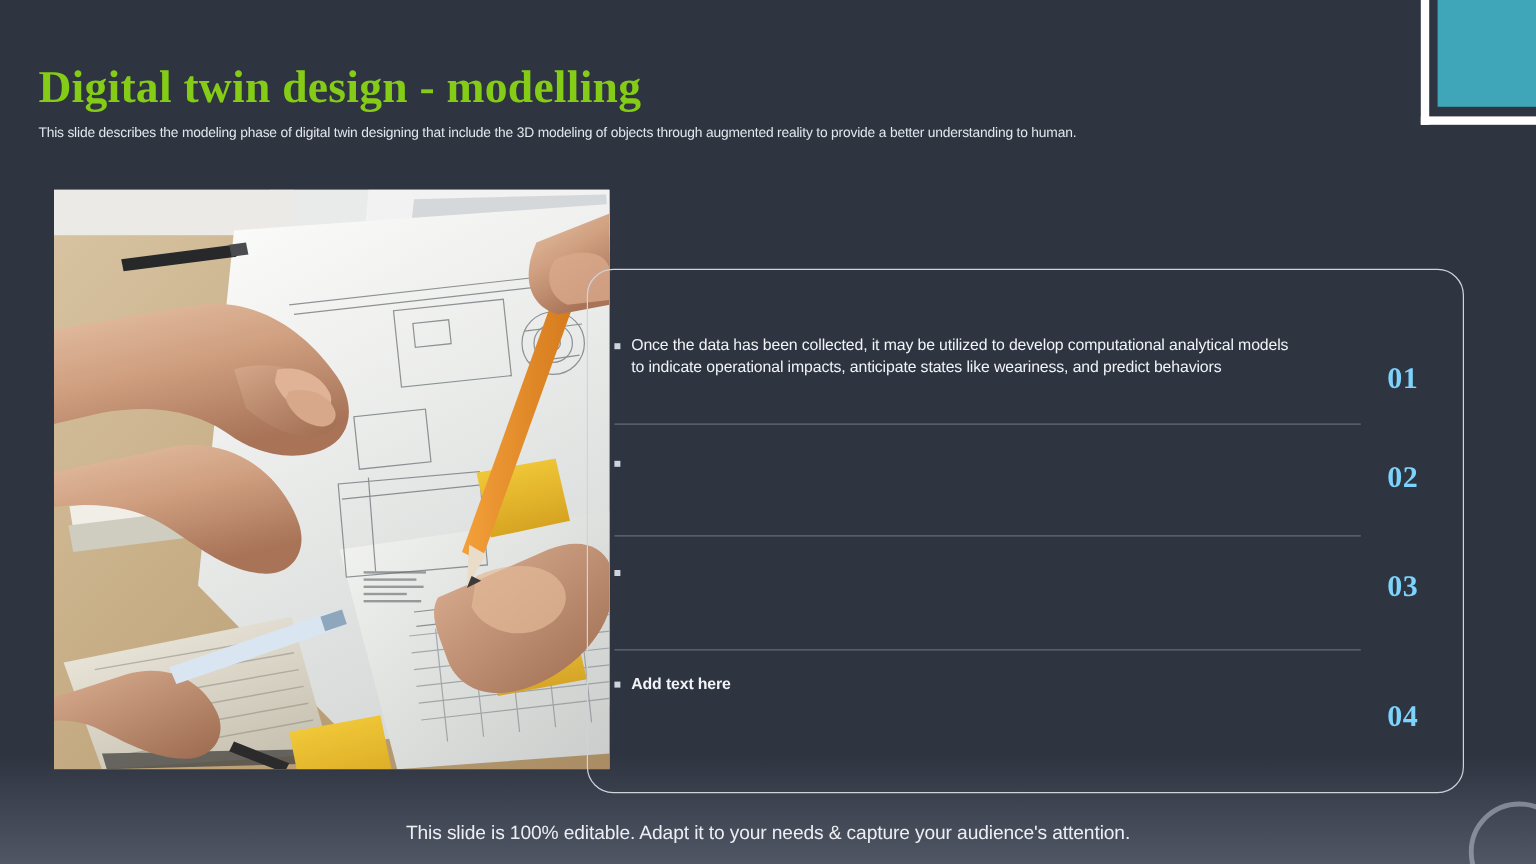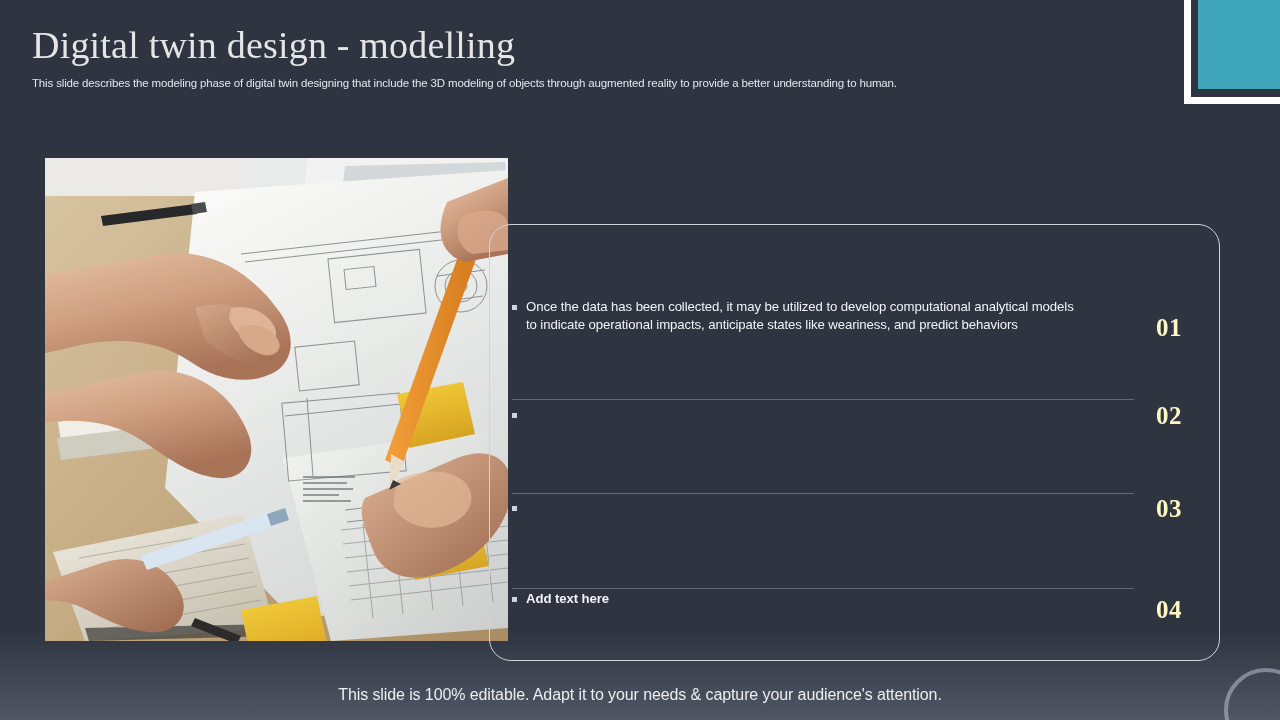--- a/index.html
+++ b/index.html
@@ -35,22 +35,22 @@
     position:absolute; right:-28px; bottom:-32px;
     width:84px; height:84px; border-radius:50%;
     border:4px solid rgba(185,192,207,.55);
     z-index:2;
   }
 
   
   .header{ position:absolute; top:24px; left:32px; right:120px; z-index:5; }
   .slide-title{
     font-family:"Liberation Serif", serif;
-    font-size:38px; font-weight:400; color:#e5e5e5;
-    letter-spacing:.2px; line-height:1.15;
+    font-size:38px; font-weight:700; color:#84cc16;
+    letter-spacing:.2px; line-height:1.15;margin-top:28px;
   }
   .slide-subtitle{
     margin-top:9px;
     font-size:11.5px; color:#e3e6ec; font-weight:400;
     letter-spacing:-.15px;
   }
 
   
   .photo{
     position:absolute; left:45px; top:158px;
@@ -64,21 +64,21 @@
   .panel{
     position:absolute; left:489px; top:224px;
     width:731px; height:437px;
     border:1.6px solid #cfd3da; border-radius:22px;
     z-index:5;
     padding:18px 0 0 0;
   }
   .rows{ position:relative; height:100%; }
   .row{
     position:relative;
-    display:flex; align-items:center;
+    display:flex; align-items:flex-start;
     padding:0 14px 0 22px;
     height:98px;
   }
   .row + .row{ }
   .row-line{
     position:absolute; left:22px; right:85px;
     border-top:1px solid rgba(190,197,210,.38);
   }
   .bullet-wrap{
     flex:1 1 auto;
@@ -91,21 +91,21 @@
     margin-top:7px;
   }
   .row-text{
     font-size:13.2px; line-height:1.35; color:#f1f3f7;
     letter-spacing:-.1px; max-width:560px;
   }
   .row-num{
     flex:0 0 auto;
     width:72px; text-align:center;
     font-family:"Liberation Serif", serif;
-    font-weight:700; font-size:25px; color:#fef9c3;
+    font-weight:700; font-size:25px; color:#7dd3fc;
     letter-spacing:.5px;
   }
 
   
   .r1 .bullet-wrap{ padding-top:36px; }
   .r1 .row-num{ padding-top:59px; }
   .r2 .bullet-wrap{ padding-top:24px; }
   .r2 .row-num{ padding-top:32px; }
   .r3 .bullet-wrap{ padding-top:22px; }
   .r3 .row-num{ padding-top:30px; }

